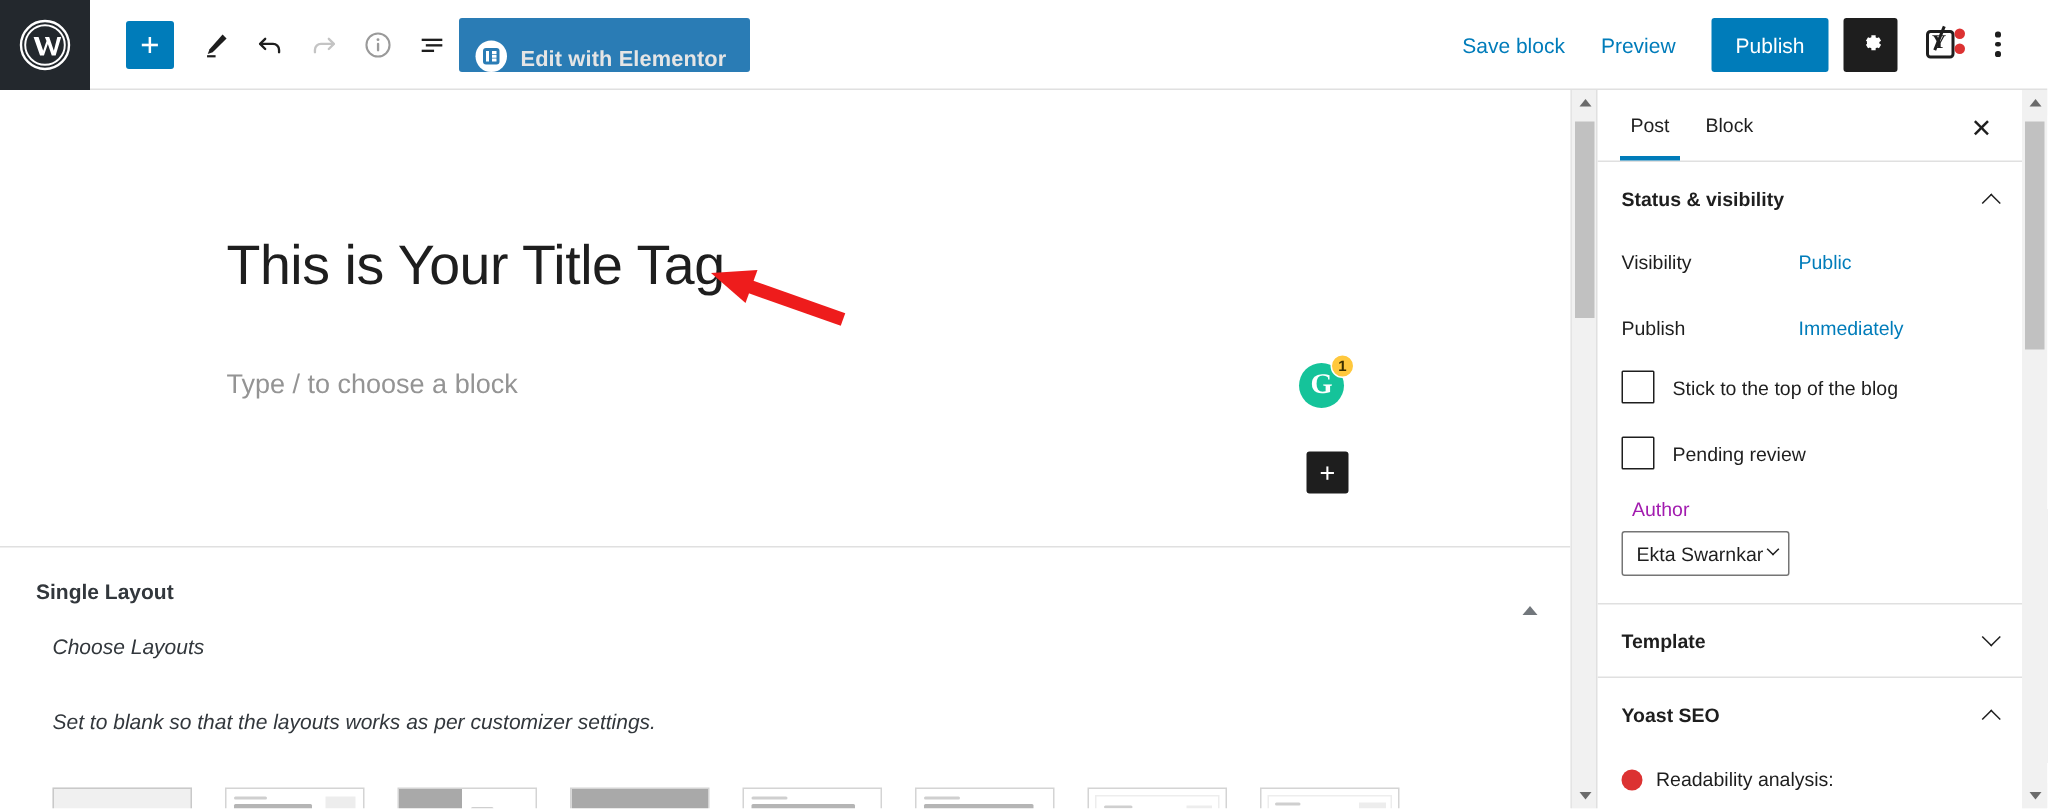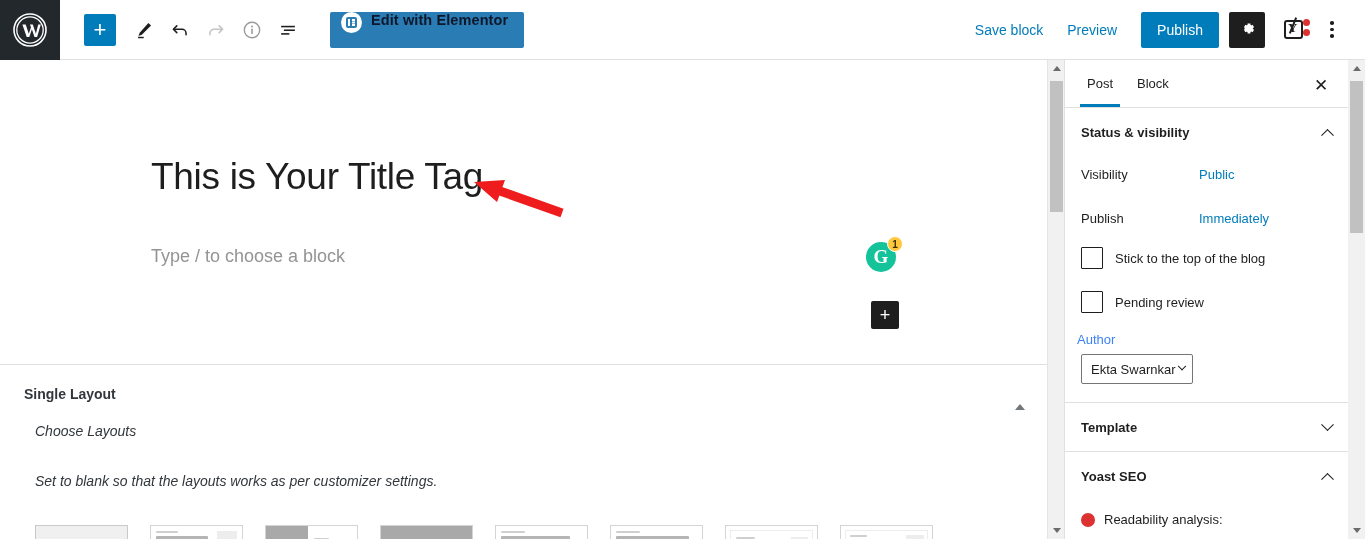--- a/index.html
+++ b/index.html
@@ -38,26 +38,25 @@
   }
   .tb-btn.primary-add {
     background: #007cba; width: 32px; height: 32px; border-radius: 2px;
     margin-right: 10px;
   }
   .tb-btn.primary-add span { color: #fff; font-size: 22px; line-height: 1; font-weight: 300; }
   .tb-btn svg { display: block; }
   .tb-btn.disabled { opacity: 1; }
 
   .elementor-btn {
-    display: flex; align-items: flex-start; gap: 9px;
+    display: flex; align-items: flex-end; gap: 9px;
     height: 36px; padding: 0 16px 0 11px;
-    background: #2a7cb5; color: #0f172a;
+    background: #2a7cb5; color: #e5e5e5;
     border: none; border-radius: 2px; cursor: pointer;
     font-size: 14.5px; font-weight: 600;
-    margin-left: 24px;
     letter-spacing: .1px;
   }
   .elementor-badge {
     width: 21px; height: 21px; border-radius: 50%;
     background: #fff; display: flex; align-items: center; justify-content: center;
     flex: 0 0 21px;
   }
   .elementor-badge i {
     display:block; width: 11px; height: 11px; border-radius: 2px;
     background: #2a7cb5; position: relative;
@@ -287,21 +286,21 @@
     color: #007cba; font-size: 13px; padding: 0; font-family: inherit; text-align: left;
   }
   .sb-check-row {
     display: flex; align-items: center; padding: 0 16px; height: 28px; margin-bottom: 16px; gap: 12px;
   }
   .sb-checkbox {
     width: 22px; height: 22px; border: 1.5px solid #1e1e1e; background: #fff;
     flex: 0 0 22px; cursor: pointer; border-radius: 1px;
   }
   .sb-check-label { font-size: 13px; color: #1e1e1e; }
-  .sb-field-label { padding: 0 12px; font-size: 13px; color: #3b82f6; margin-bottom: 7px; }
+  .sb-field-label { padding: 0 23px; font-size: 13px; color: #a21caf; margin-bottom: 7px; }
   .sb-select {
     margin: 0 16px 18px 16px; height: 30px; width: 112px;
     border: 1px solid #757575; border-radius: 2px;
     display: flex; align-items: center; justify-content: space-between;
     padding: 0 7px 0 9px; font-size: 13px; cursor: pointer; background: #fff;
   }
   .sb-select .chev { width: 6px; height: 6px; border-width: 1.4px; }
   .readability-row {
     display: flex; align-items: center; gap: 9px; padding: 12px 16px 0 16px;
   }

